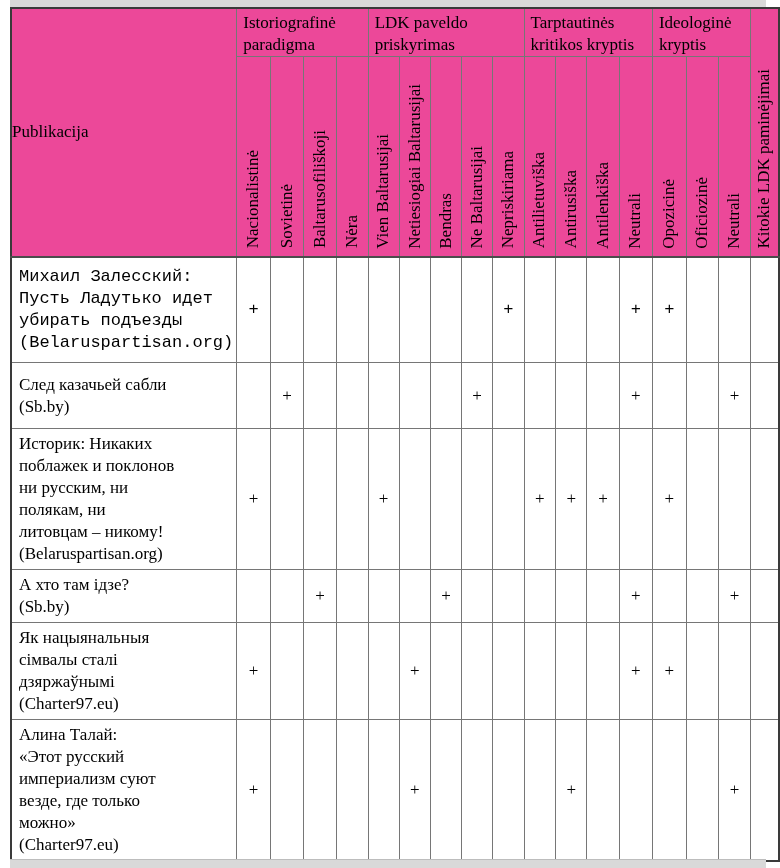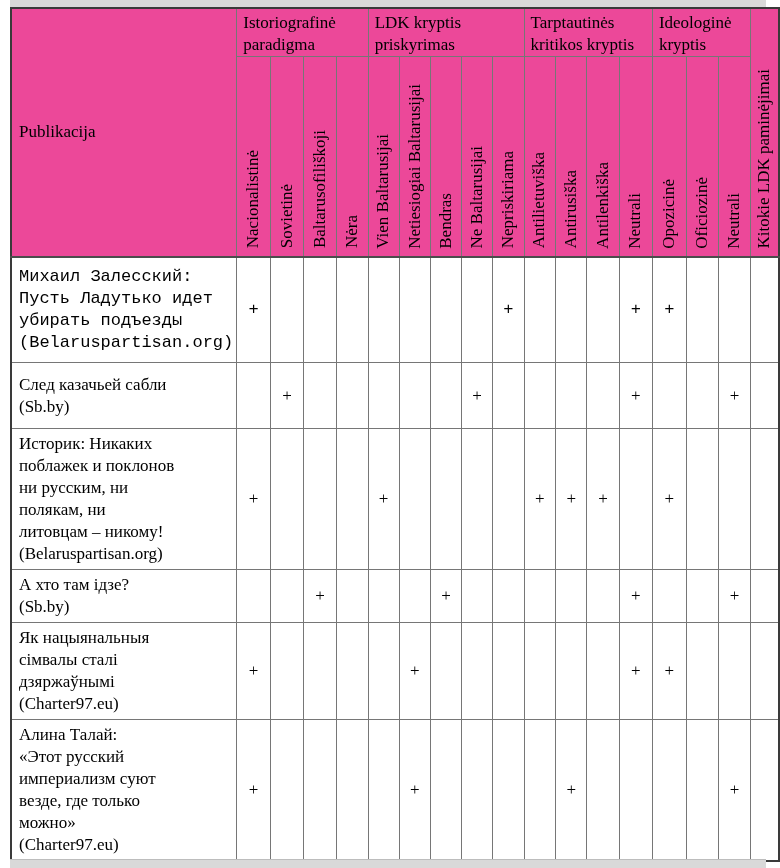--- a/index.html
+++ b/index.html
@@ -20,21 +20,21 @@
   table {
     position: absolute; left: 10px; top: 7px;
     border-collapse: collapse; table-layout: fixed;
     border: 2px solid #3a3a3a;
   }
   th, td { border: 1px solid #767676; font-weight: normal; padding: 0; }
   thead { border-bottom: 2px solid #4c4c4c; }
   thead th { background: #ec4899; }
   th.corner {
     text-align: left; vertical-align: middle;
-    padding-left: 7px; font-size: 17px;
+    font-size: 17px;
   }
   th.group {
     text-align: left; vertical-align: top;
     padding: 3px 3px 0 6px; font-size: 17px; line-height: 22px;
   }
   th.rot { vertical-align: bottom; }
   .vtext {
     display: block;
     writing-mode: vertical-rl;
     transform: rotate(180deg);
@@ -76,21 +76,21 @@
       <col style="width: 35px;">
       <col style="width: 35px;">
       <col style="width: 33px;">
       <col style="width: 33px;">
       <col style="width: 30px;">
     </colgroup>
   <thead id="thead">
       <tr style="height: 48px;">
         <th class="corner" rowspan="2">Publikacija</th>
         <th class="group" colspan="4">Istoriografinė paradigma</th>
-        <th class="group" colspan="5">LDK kryptis priskyrimas</th>
+        <th class="group" colspan="5">LDK paveldo priskyrimas</th>
         <th class="group" colspan="4">Tarptautinės kritikos kryptis</th>
         <th class="group" colspan="3">Ideologinė kryptis</th>
         <th class="rot" rowspan="2">
           <span class="vtext">Kitokie LDK paminėjimai</span>
         </th>
       </tr>
       <tr style="height: 200px;">
         <th class="rot">
           <span class="vtext">Nacionalistinė</span>
         </th>

